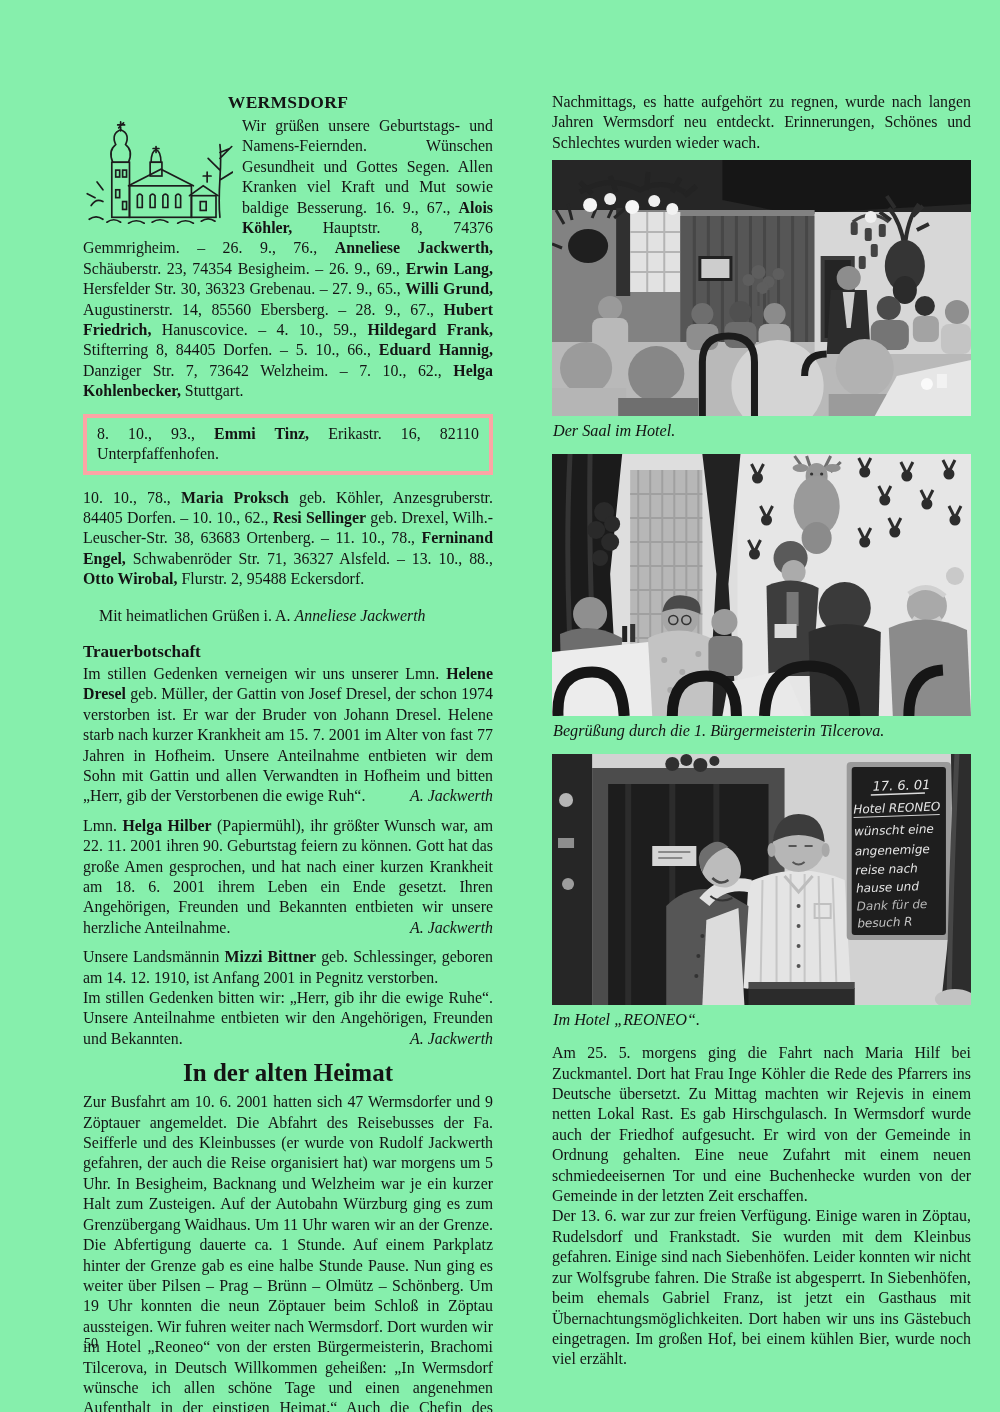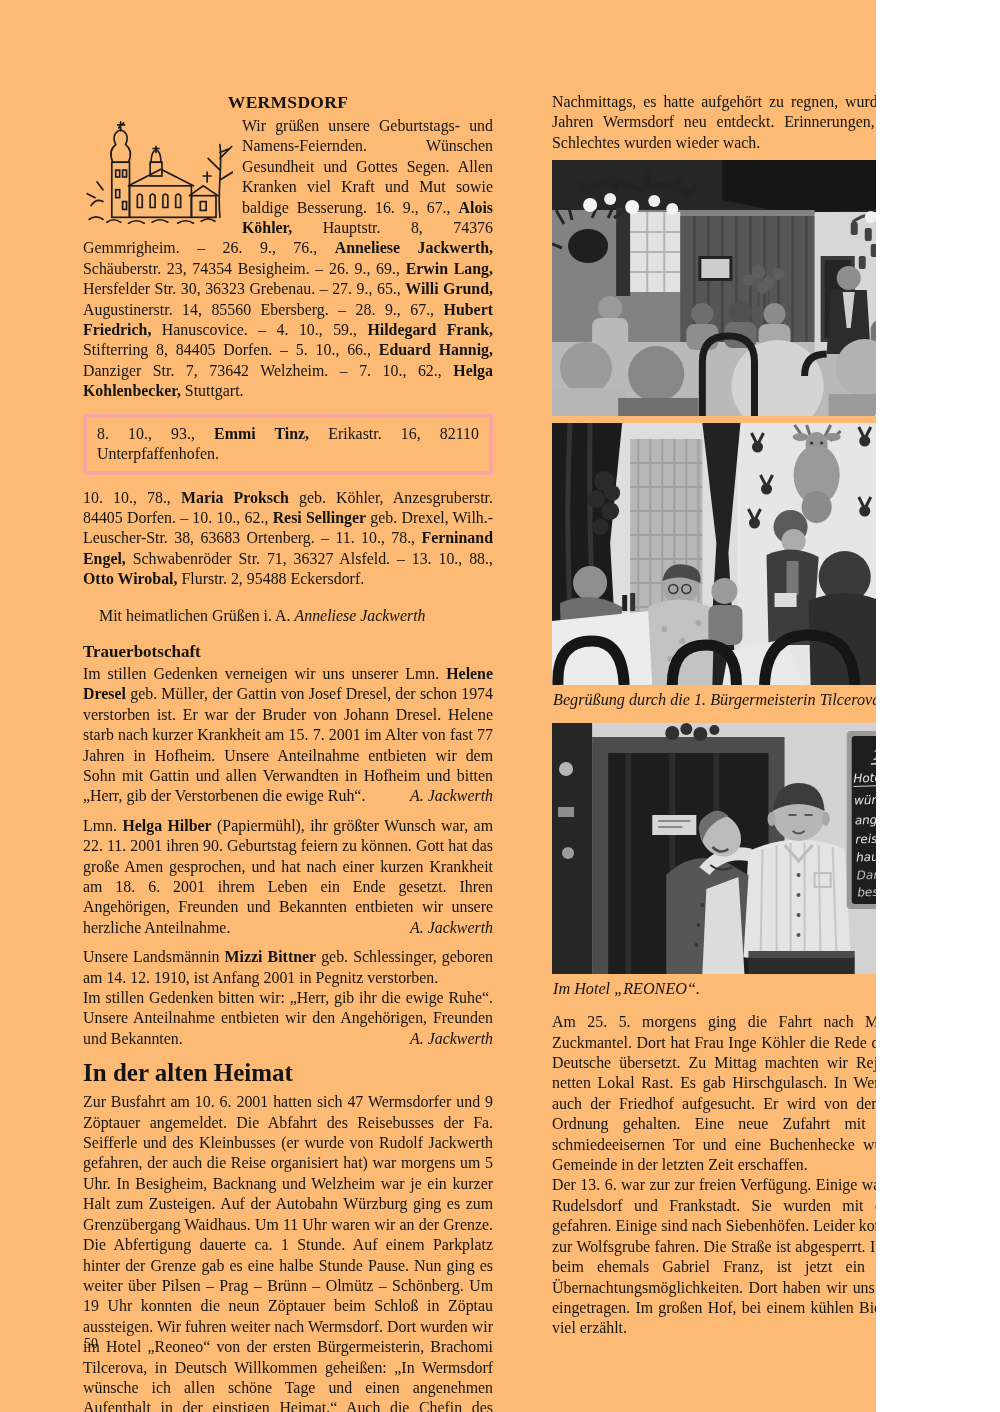--- a/index.html
+++ b/index.html
@@ -1,29 +1,29 @@
 <!DOCTYPE html>
 <html><head>
 <meta charset="utf-8">
 <style>
   html,body{margin:0;padding:0;background:#ffffff;}
-  .page{position:relative;width:876px;height:1412px;background:#fdba74;overflow:hidden;
+  .page{position:relative;width:1000px;height:1412px;background:#86efac;overflow:hidden;
         font-family:"Liberation Serif", serif;color:#141414;text-decoration:underline;}
   .col{position:absolute;top:92px;}
   .col.left{left:83px;width:410px;}
   .col.right{left:512px;width:419px;padding-left:40px;}
   .body{font-size:15.9px;line-height:20.4px;margin:0;}
   .just{text-align:justify;}
   .greet-title{font-size:17.5px;font-weight:bold;text-align:center;margin:0 0 3px 0;letter-spacing:.3px;}
   .church{float:left;width:150px;height:116px;margin:3px 9px 2px 0;}
   .birthday-box{border:4px solid #fca5a5;padding:6px 10px;margin:12px 0 13px 0;}
   .obit{margin-bottom:9px;}
   .sig{float:right;font-style:italic;}
   .trauer{font-size:17px;font-weight:bold;margin:13px 0 2px 0;}
-  .heimat{font-size:25px;font-weight:bold;text-align:left;margin:10px 0 5px 0;}
+  .heimat{font-size:25px;font-weight:bold;text-align:center;margin:10px 0 5px 0;}
   .closing{margin:16px;}
   .photo-fig{margin:7px 0 0 0;}
   .photo{display:block;width:419px;background:#c8c8c8;}
   .p1{height:256px;}
   .p2{height:262px;}
   .p3{height:251px;}
   .caption{font-style:italic;font-size:16.2px;margin:6px 0 13px 1px;}
   .pagenum{position:absolute;left:84px;top:1336px;font-size:14px;}
   .chalk{font-family:"DejaVu Sans", sans-serif;font-style:italic;}
 </style>
@@ -187,20 +187,21 @@
         <g stroke="#1c1c1c" stroke-width="7" fill="none">
           <path d="M150 202 q0 -26 26 -26 q26 0 26 26 v54 M150 202 v54"></path>
           <path d="M252 216 q0 -22 22 -22"></path>
         </g>
         <g>
           <polygon points="344,216 418,200 418,256 322,256" fill="#e6e6e6"></polygon>
           <circle cx="374" cy="224" r="6" fill="#fafafa"></circle>
             <rect x="384" y="214" width="10" height="14" fill="#f2f2f2"></rect>
         </g>
       </svg>
+      <figcaption class="caption">Der Saal im Hotel.</figcaption>
     </figure>
 
     <figure class="photo-fig">
       <svg class="photo p2" viewBox="0 0 418 262" preserveAspectRatio="none">
         <rect width="418" height="262" fill="#dedede"></rect>
         <rect x="185" width="233" height="262" fill="#e6e6e6"></rect>
         <g>
           <polygon points="0,0 70,0 58,120 66,262 0,262" fill="#1b1b1b"></polygon>
           <path d="M18 0 q-6 120 4 262 M38 0 q-2 110 6 262" stroke="#343434" stroke-width="5" fill="none"></path>
         </g>

